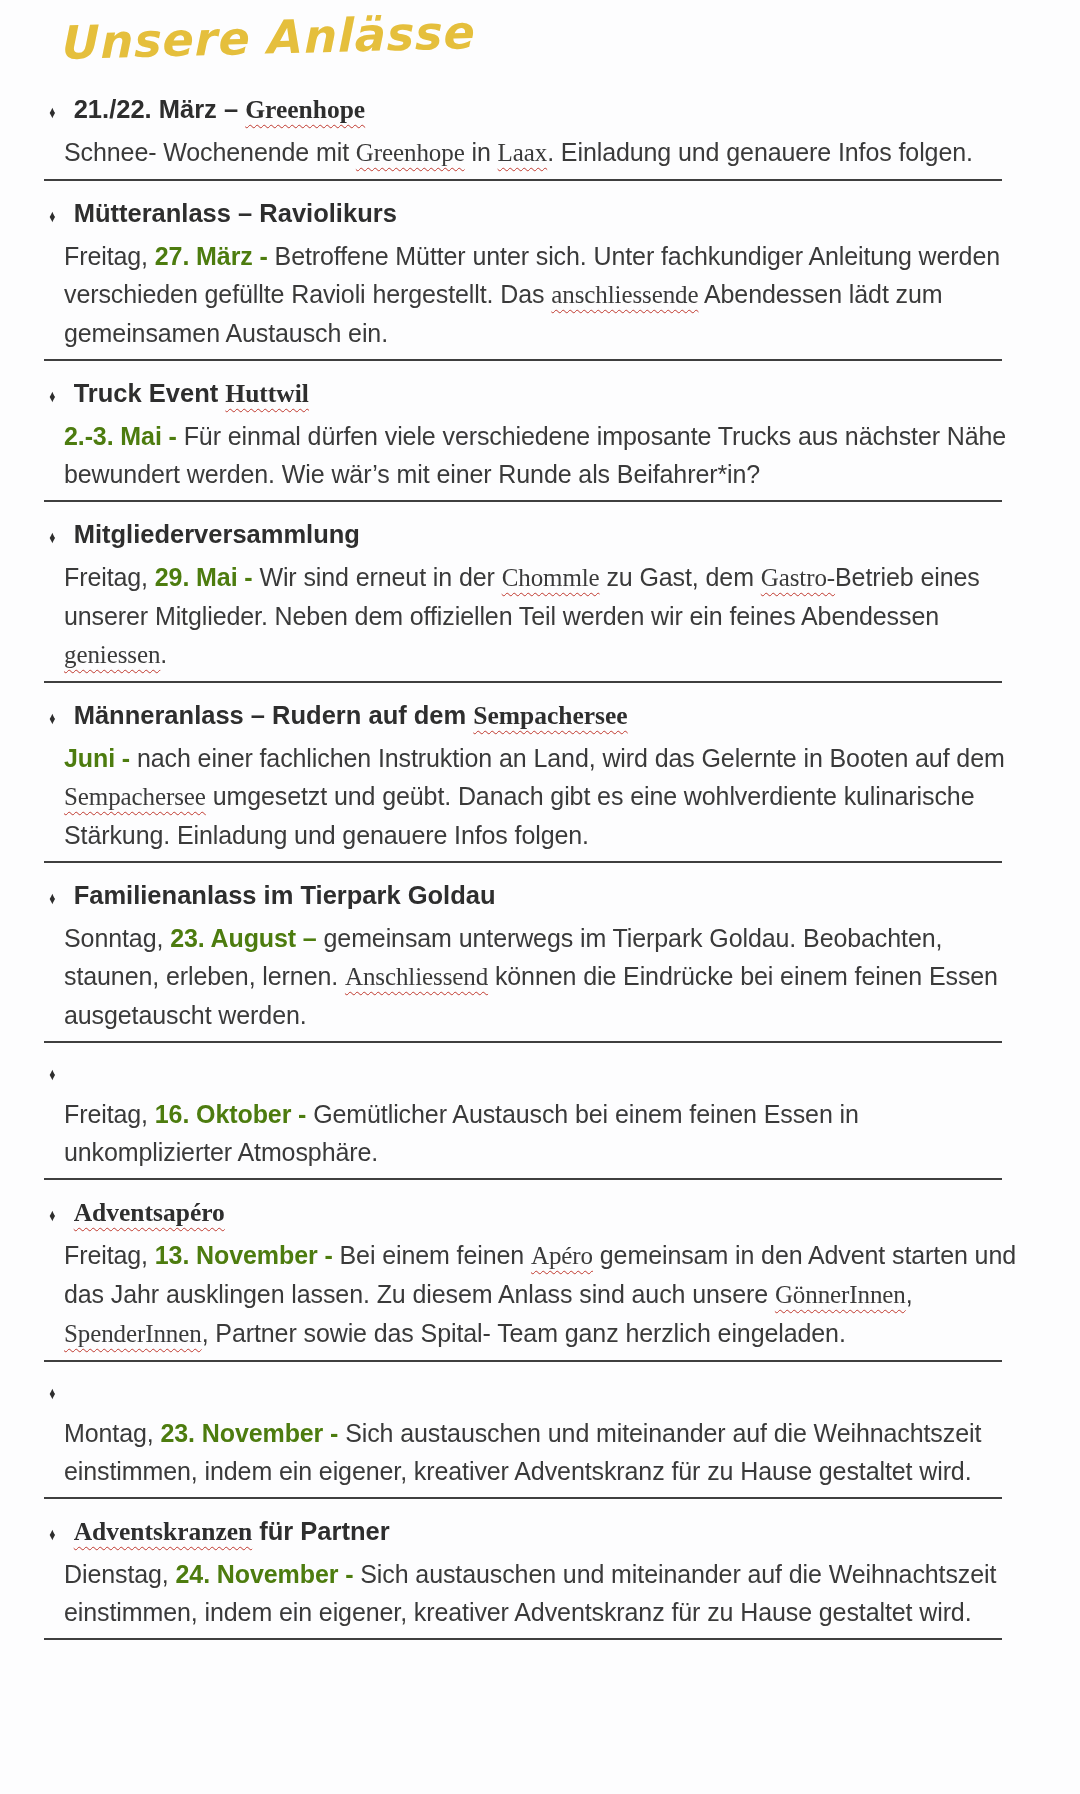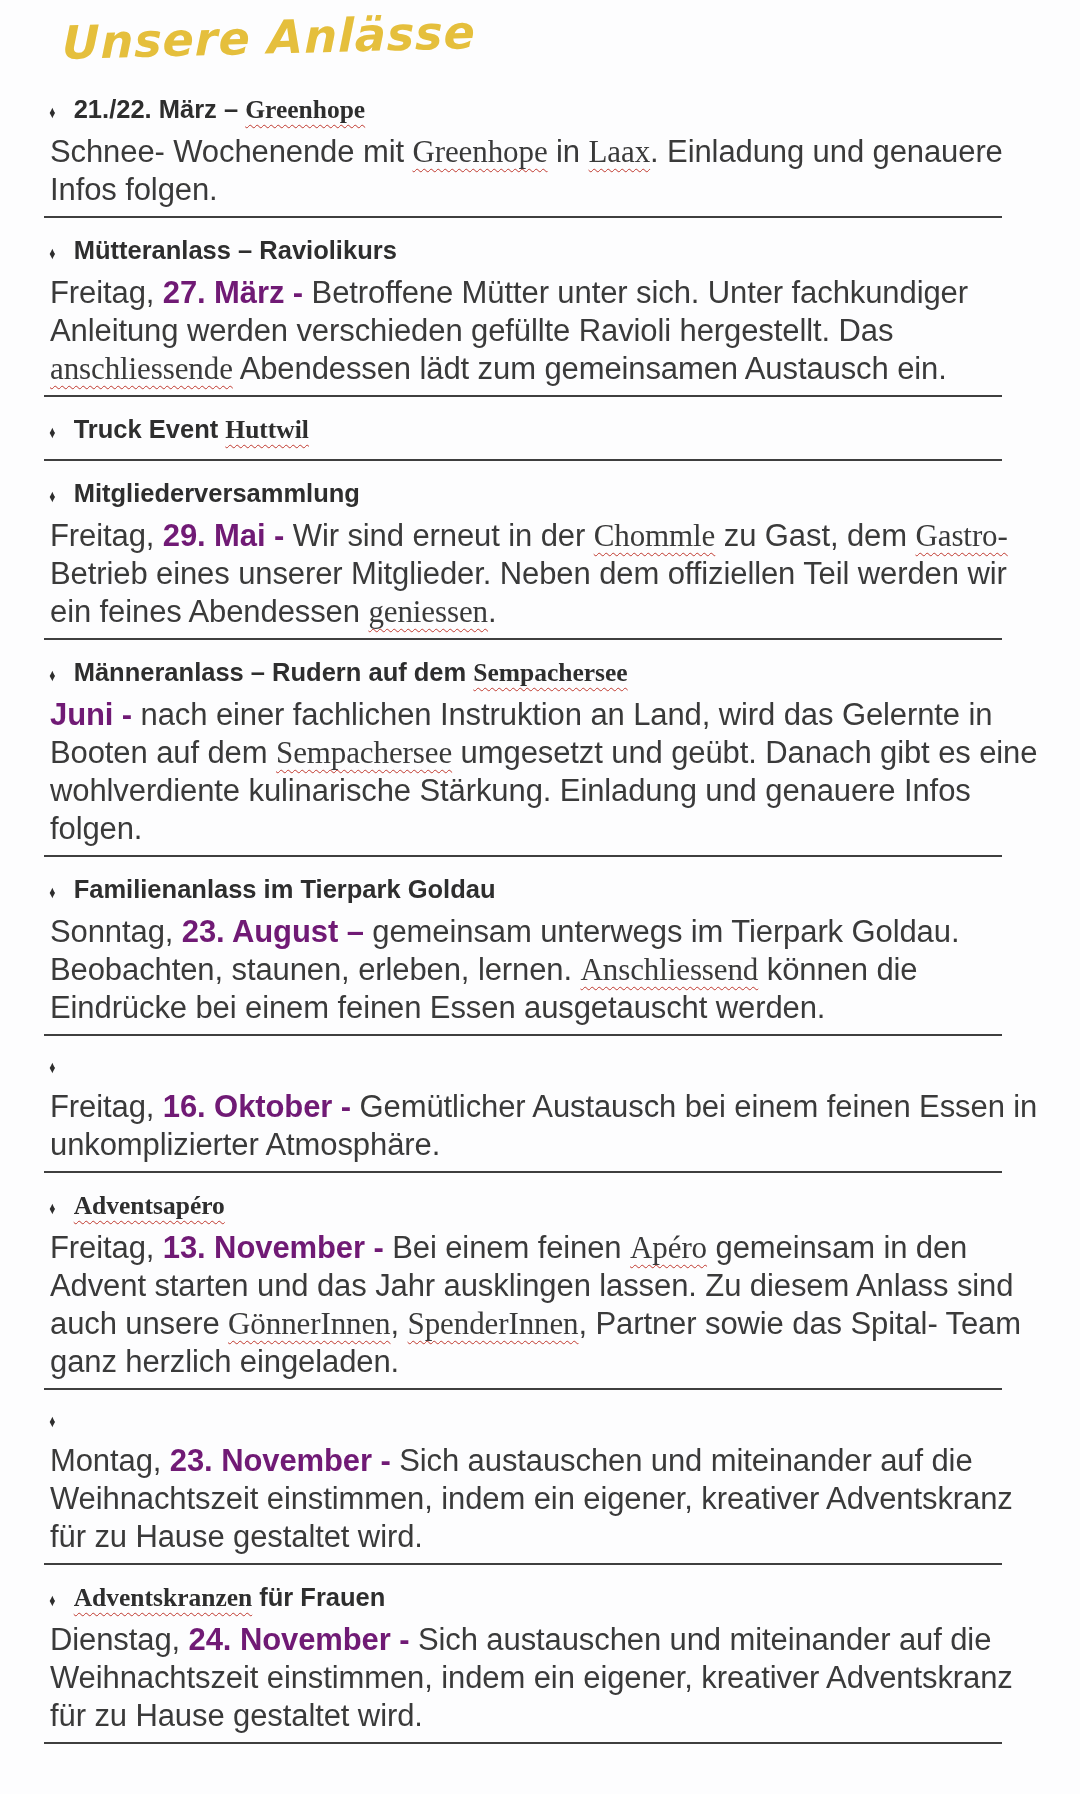--- a/index.html
+++ b/index.html
@@ -39,27 +39,27 @@
     margin: 0;
   }
   .bullet {
     display: inline-block;
     font-size: 17px;
     margin-right: 17px;
     transform: scaleX(0.72);
     color: #2e2e2e;
   }
   .event-body {
-    font-size: 31px;
+    font-size: 25px;
     line-height: 38px;
     letter-spacing: -0.1px;
     color: #3a3a3a;
-    margin: 1px 2px 0;
+    margin: 1px 16px 0;
   }
-  .event-body .b { font-weight: 700; color: #701a75; }
+  .event-body .b { font-weight: 700; color: #4d7c0f; }
   .sq {
     text-decoration: underline;
     text-decoration-style: wavy;
     text-decoration-color: #c0392e;
     text-decoration-thickness: 1px;
     text-underline-offset: 6px;
     text-decoration-skip-ink: none;
     font-family: Liberation Serif, serif;
   }
   .divider {
@@ -91,20 +91,21 @@
     </h2>
     <p class="event-body"><span>Freitag, </span><span class="b">27. März -</span><span> Betroffene Mütter unter sich. Unter fachkundiger Anleitung werden verschieden gefüllte Ravioli hergestellt. Das </span><span class="sq">anschliessende</span><span> Abendessen lädt zum gemeinsamen Austausch ein.</span></p>
     <hr class="divider">
   </section>
 
   <section class="event">
     <h2 class="event-heading">
       <span class="bullet">♦</span>
       <span class="heading-text"><span class="b">Truck Event </span><span class="b sq">Huttwil</span></span>
     </h2>
+    <p class="event-body"><span class="b">2.-3. Mai -</span><span> Für einmal dürfen viele verschiedene imposante Trucks aus nächster Nähe bewundert werden. Wie wär’s mit einer Runde als Beifahrer*in?</span></p>
     <hr class="divider">
   </section>
 
   <section class="event">
     <h2 class="event-heading">
       <span class="bullet">♦</span>
       <span class="heading-text"><span class="b">Mitgliederversammlung</span></span>
     </h2>
     <p class="event-body"><span>Freitag, </span><span class="b">29. Mai -</span><span> Wir sind erneut in der </span><span class="sq">Chommle</span><span> zu Gast, dem </span><span class="sq">Gastro-</span><span>Betrieb eines unserer Mitglieder. Neben dem offiziellen Teil werden wir ein feines Abendessen </span><span class="sq">geniessen</span><span>.</span></p>
     <hr class="divider">
@@ -149,19 +150,19 @@
     <h2 class="event-heading">
       <span class="bullet">♦</span>
     </h2>
     <p class="event-body"><span>Montag, </span><span class="b">23. November -</span><span> Sich austauschen und miteinander auf die Weihnachtszeit einstimmen, indem ein eigener, kreativer Adventskranz für zu Hause gestaltet wird.</span></p>
     <hr class="divider">
   </section>
 
   <section class="event">
     <h2 class="event-heading">
       <span class="bullet">♦</span>
-      <span class="heading-text"><span class="b sq">Adventskranzen</span><span class="b"> für Frauen</span></span>
+      <span class="heading-text"><span class="b sq">Adventskranzen</span><span class="b"> für Partner</span></span>
     </h2>
     <p class="event-body"><span>Dienstag, </span><span class="b">24. November -</span><span> Sich austauschen und miteinander auf die Weihnachtszeit einstimmen, indem ein eigener, kreativer Adventskranz für zu Hause gestaltet wird.</span></p>
     <hr class="divider">
   </section>
 </main>
 </div>
 
 </body></html>

